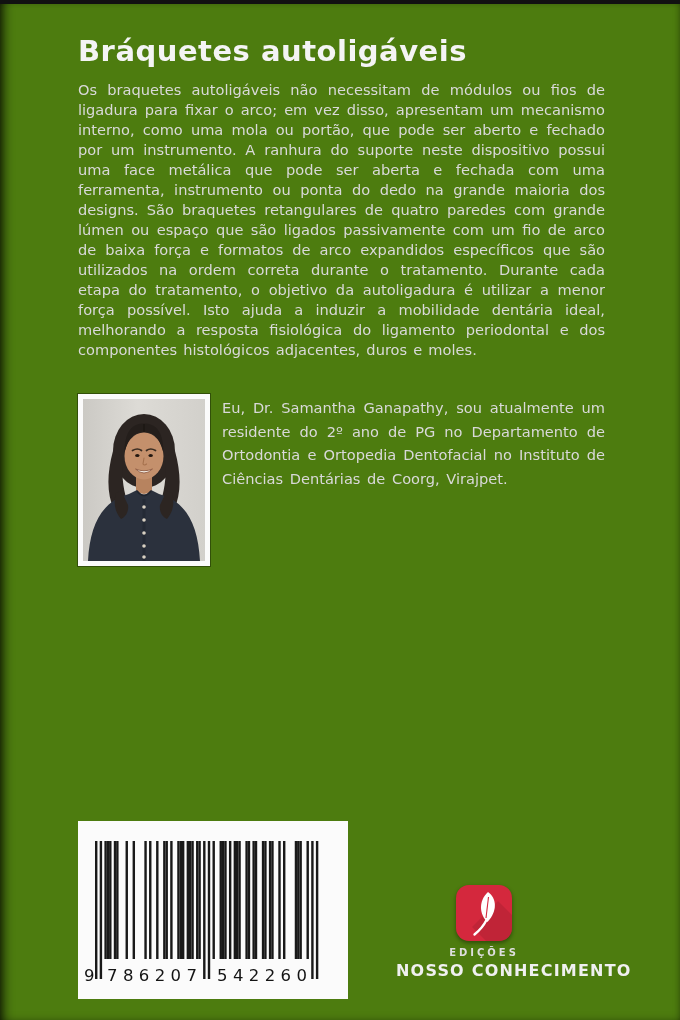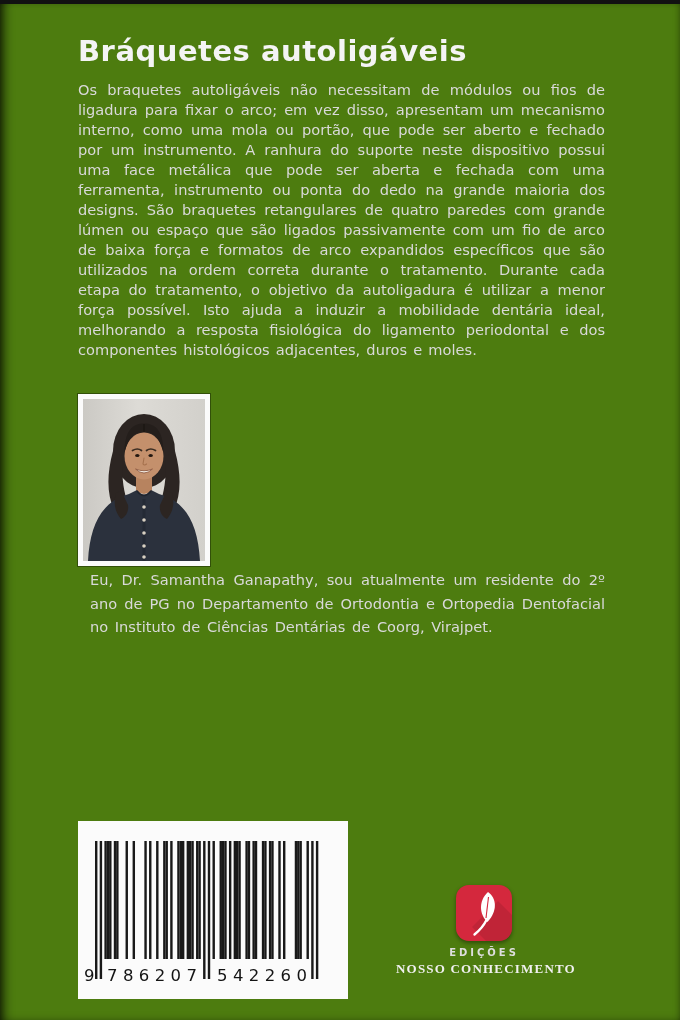--- a/index.html
+++ b/index.html
@@ -40,21 +40,20 @@
     word-spacing: 1.5px;
   }
 
   .author-section {
     position: absolute;
     left: 78px;
     top: 390px;
     width: 527px;
     display: flex;
     align-items: flex-start;
-    flex-direction: column;
   }
 
   .photo-frame {
     flex: 0 0 auto;
     width: 132px;
     height: 172px;
     background: #fbfbfb;
     padding: 5px;
     box-shadow: 0 0 0 1px rgba(0,0,0,0.35);
   }
@@ -106,26 +105,25 @@
   .publisher-imprint {
     margin-top: 6px;
     font-size: 10px;
     font-weight: bold;
     letter-spacing: 3px;
     color: #dedede;
     text-align: center;
   }
   .publisher-name {
     margin-top: 3px;
-    font-size: 13px;
+    font-size: 16px;
     font-weight: bold;
     letter-spacing: 1.2px;
     color: #f0f0f0;
     white-space: nowrap;
-    font-family: Liberation Serif, serif;
   }
 </style>
 </head>
 <body>
 
 <div class="cover">
 
   <h1 class="page-title">Bráquetes autoligáveis</h1>
 
   <p class="description">Os braquetes autoligáveis não necessitam de módulos ou fios de ligadura para fixar o arco; em vez disso, apresentam um mecanismo interno, como uma mola ou portão, que pode ser aberto e fechado por um instrumento. A ranhura do suporte neste dispositivo possui uma face metálica que pode ser aberta e fechada com uma ferramenta, instrumento ou ponta do dedo na grande maioria dos designs. São braquetes retangulares de quatro paredes com grande lúmen ou espaço que são ligados passivamente com um fio de arco de baixa força e formatos de arco expandidos específicos que são utilizados na ordem correta durante o tratamento. Durante cada etapa do tratamento, o objetivo da autoligadura é utilizar a menor força possível. Isto ajuda a induzir a mobilidade dentária ideal, melhorando a resposta fisiológica do ligamento periodontal e dos componentes histológicos adjacentes, duros e moles.</p>

